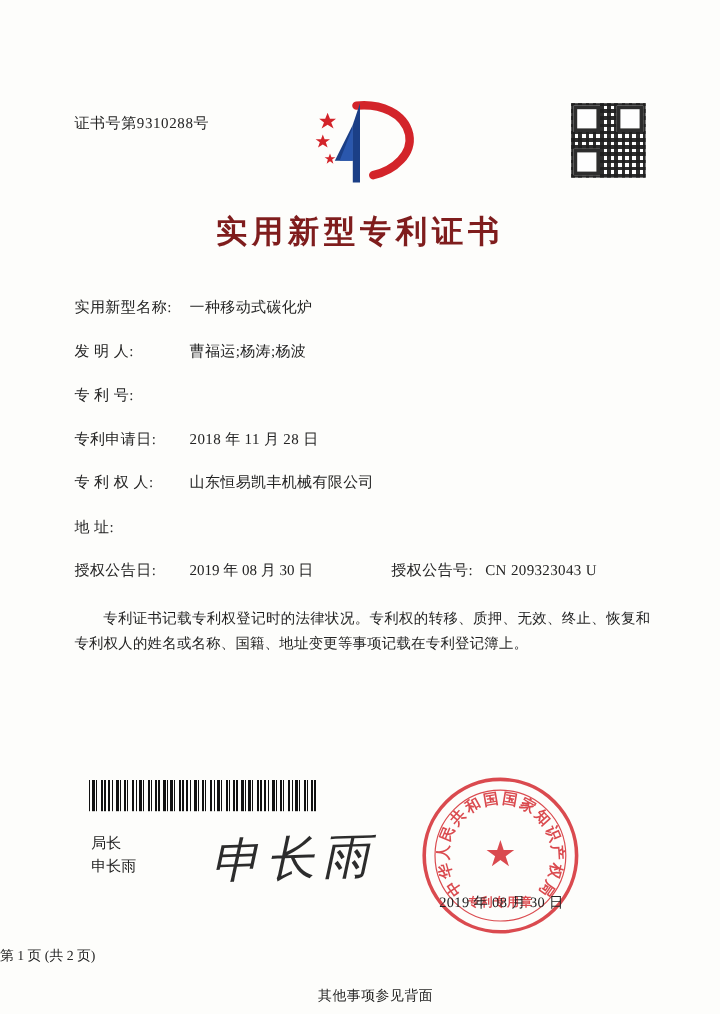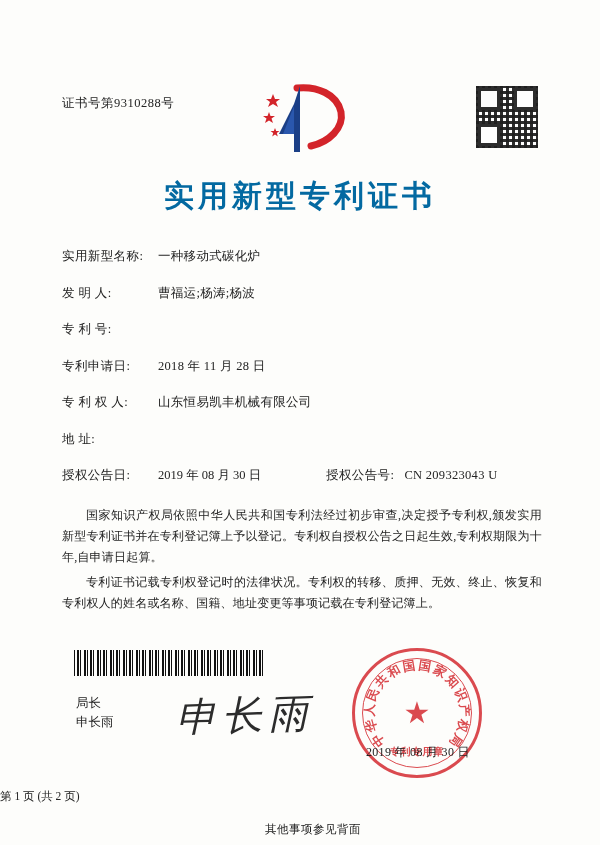--- a/index.html
+++ b/index.html
@@ -66,24 +66,24 @@
     width: 16px; height: 16px;
     border: 3px solid #111;
     background: #fff;
   }
   
   .title {
     position: absolute;
     left: 0; right: 0;
     top: 176px;
     text-align: center;
-    font-size: 30px;
+    font-size: 26px;
     font-weight: bold;
     letter-spacing: 4px;
-    color: #0369a1;
+    color: #7f1d1d;
     font-family: "DejaVu Serif", "Liberation Serif", serif;
   }
   
   .fields {
     position: absolute;
     left: 62px;
     top: 248px;
     right: 58px;
     font-size: 12.5px;
     color: #232323;
@@ -305,21 +305,20 @@
     <div class="field-row dual">
       <div class="field-label">授权公告日:</div>
       <div class="field-value-a">2019 年 08 月 30 日</div>
       <div class="field-label-b">授权公告号:</div>
       <div class="field-value">CN 209323043 U</div>
     </div>
 
   </div>
 
   <div class="paras">
-    <p>国家知识产权局依照中华人民共和国专利法经过初步审查,决定授予专利权,颁发实用新型专利证书并在专利登记簿上予以登记。专利权自授权公告之日起生效,专利权期限为十年,自申请日起算。</p>
     <p>专利证书记载专利权登记时的法律状况。专利权的转移、质押、无效、终止、恢复和专利权人的姓名或名称、国籍、地址变更等事项记载在专利登记簿上。</p>
   </div>
 
   <div class="barcode"></div>
 
   <div class="sig-label">
     <div>局长</div>
     <div>申长雨</div>
   </div>
 

